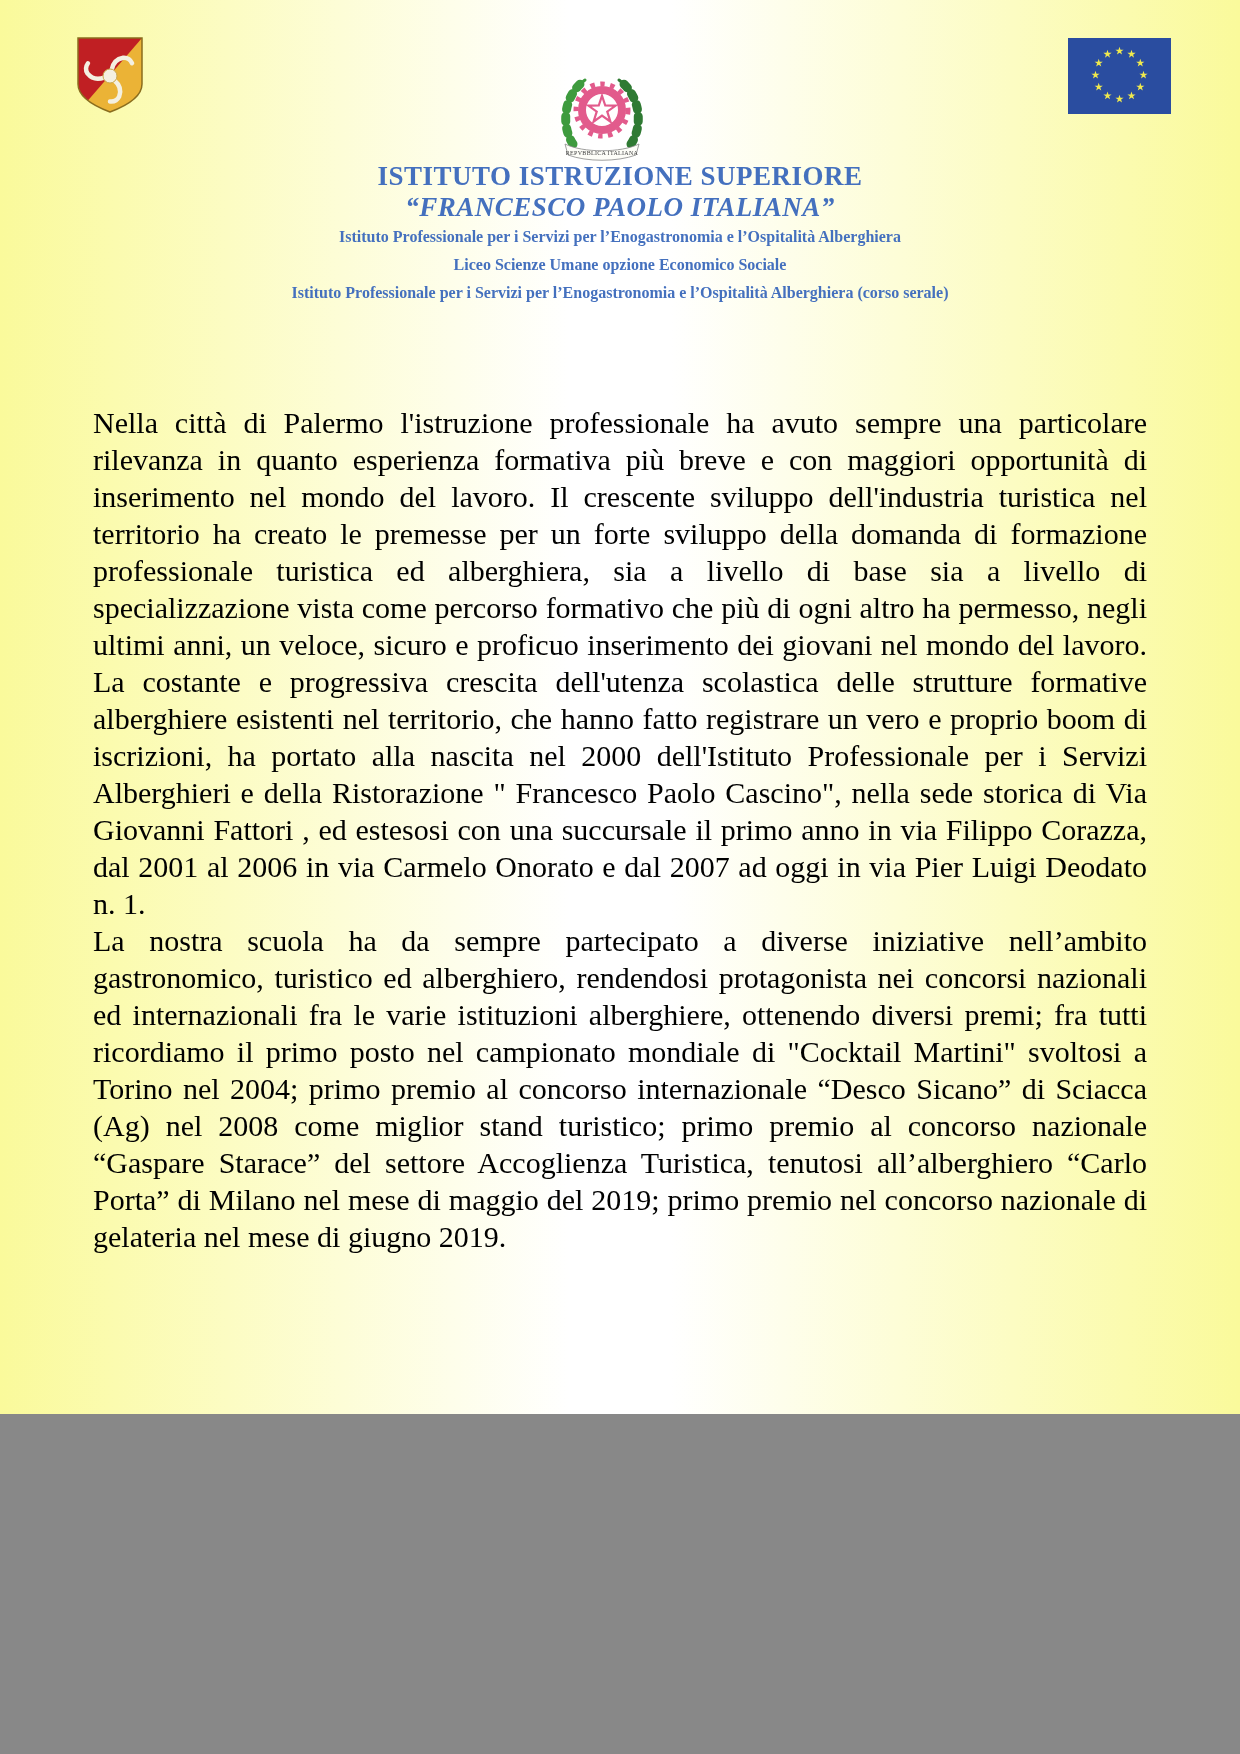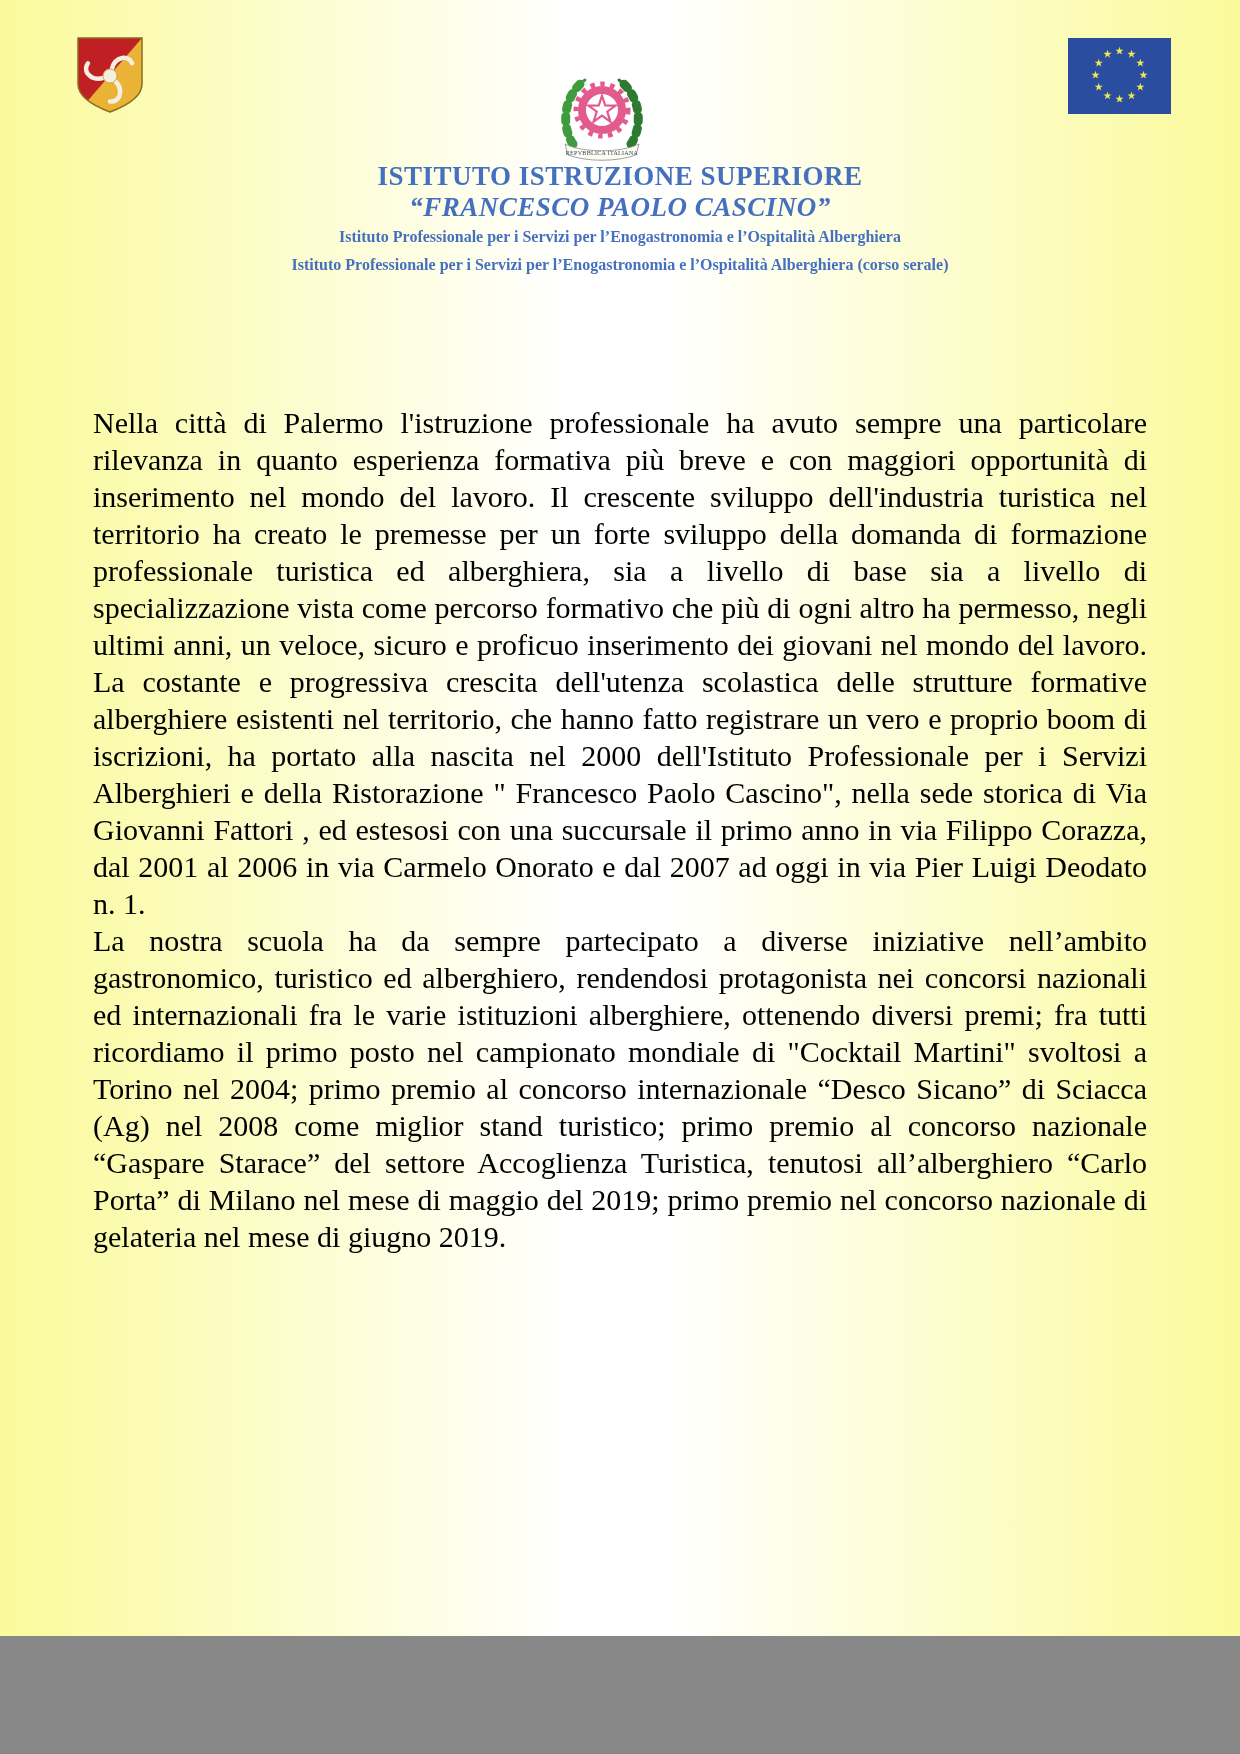--- a/index.html
+++ b/index.html
@@ -10,21 +10,21 @@
     --sicily-red:#C01F23;
     --sicily-yellow:#EBB336;
     --eu-blue:#2A4DA0;
     --eu-star-yellow:#F0E94E;
     --emblem-pink:#E25B8C;
     --emblem-green:#3E9B3E;
   }
   html,body{margin:0;padding:0;background:#888;}
   .page{
     position:relative;
-    width:1240px;height:1636px;
+    width:1240px;height:1414px;
     margin:0 auto;
     background:linear-gradient(90deg,var(--page-edge) 0%,var(--page-center) 46%,var(--page-center) 54%,var(--page-edge) 100%);
     font-family:"Liberation Serif","DejaVu Serif",serif;
     overflow:hidden;
   }
   .logo{position:absolute;line-height:0;}
   .logo-sicily{left:75px;top:36px;}
   .logo-italy{left:557px;top:70px;}
   .logo-eu{left:1068px;top:38px;}
   .letterhead{
@@ -103,22 +103,23 @@
       <use href="#eustar" transform="translate(39.5,57.8) scale(0.62)"></use>
       <use href="#eustar" transform="translate(30.7,49) scale(0.62)"></use>
       <use href="#eustar" transform="translate(27.5,37) scale(0.62)"></use>
       <use href="#eustar" transform="translate(30.7,25) scale(0.62)"></use>
       <use href="#eustar" transform="translate(39.5,16.2) scale(0.62)"></use>
     </svg>
   </span>
 
   <header class="letterhead">
     <div class="ht-institute">ISTITUTO ISTRUZIONE SUPERIORE</div>
-    <div class="ht-dedication">“FRANCESCO PAOLO CASCINO”</div>
+    <div class="ht-dedication">“FRANCESCO PAOLO ITALIANA”</div>
     <div class="ht-section">Istituto Professionale per i Servizi per l’Enogastronomia e l’Ospitalità Alberghiera</div>
+    <div class="ht-section">Liceo Scienze Umane opzione Economico Sociale</div>
     <div class="ht-section">Istituto Professionale per i Servizi per l’Enogastronomia e l’Ospitalità Alberghiera (corso serale)</div>
   </header>
 
   <main class="doc-body">
     <p>Nella città di Palermo l'istruzione professionale ha avuto sempre una particolare rilevanza in quanto esperienza formativa più breve e con maggiori opportunità di inserimento nel mondo del lavoro. Il crescente sviluppo dell'industria turistica nel territorio ha creato le premesse per un forte sviluppo della domanda di formazione professionale turistica ed alberghiera, sia a livello di base sia a livello di specializzazione vista come percorso formativo che più di ogni altro ha permesso, negli ultimi anni, un veloce, sicuro e proficuo inserimento dei giovani nel mondo del lavoro. La costante e progressiva crescita dell'utenza scolastica delle strutture formative alberghiere esistenti nel territorio, che hanno fatto registrare un vero e proprio boom di iscrizioni, ha portato alla nascita nel 2000 dell'Istituto Professionale per i Servizi Alberghieri e della Ristorazione " Francesco Paolo Cascino", nella sede storica di Via Giovanni Fattori , ed estesosi con una succursale il primo anno in via Filippo Corazza, dal 2001 al 2006 in via Carmelo Onorato e dal 2007 ad oggi in via Pier Luigi Deodato n. 1.</p>
     <p>La nostra scuola ha da sempre partecipato a diverse iniziative nell’ambito gastronomico, turistico ed alberghiero, rendendosi protagonista nei concorsi nazionali ed internazionali fra le varie istituzioni alberghiere, ottenendo diversi premi; fra tutti ricordiamo il primo posto nel campionato mondiale di "Cocktail Martini" svoltosi a Torino nel 2004; primo premio al concorso internazionale “Desco Sicano” di Sciacca (Ag) nel 2008 come miglior stand turistico; primo premio al concorso nazionale “Gaspare Starace” del settore Accoglienza Turistica, tenutosi all’alberghiero “Carlo Porta” di Milano nel mese di maggio del 2019; primo premio nel concorso nazionale di gelateria nel mese di giugno 2019.</p>
   </main>
 
 </div>
 

